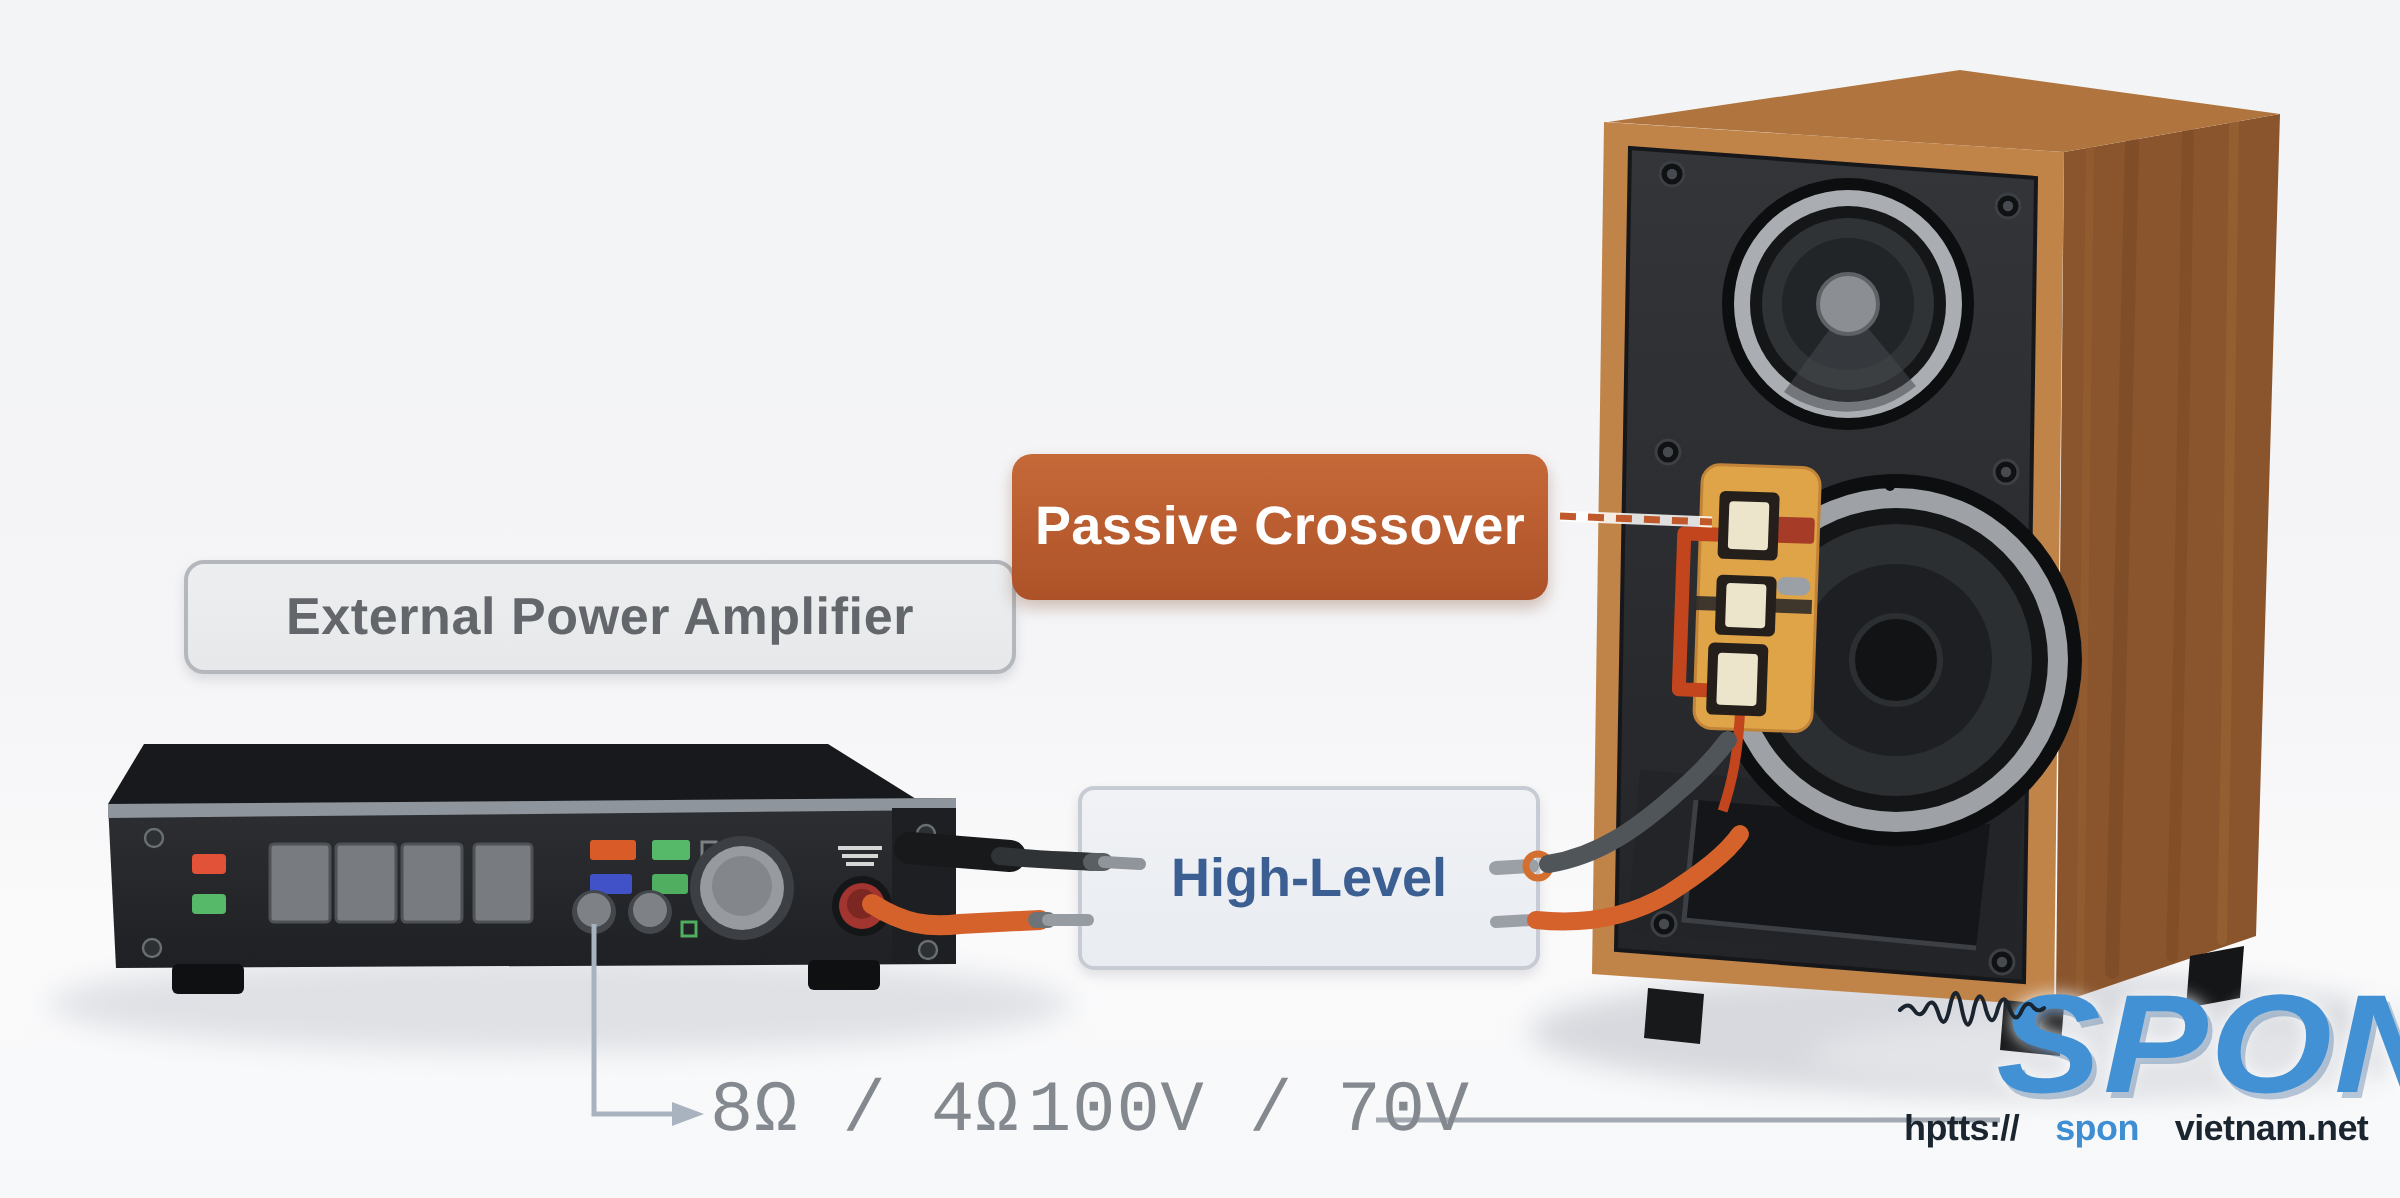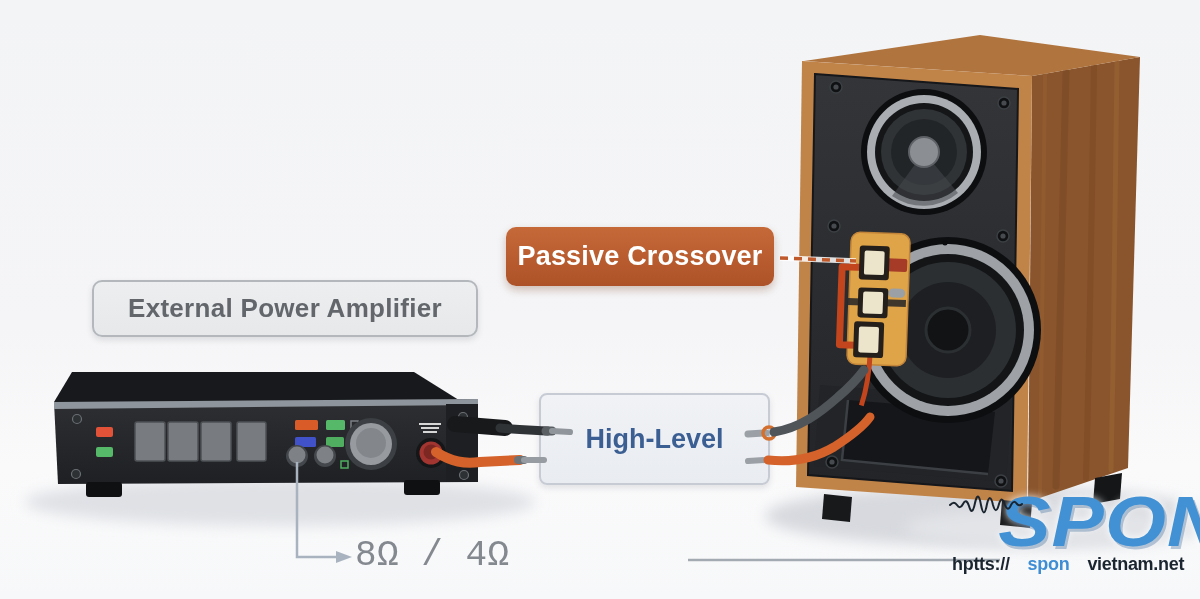--- a/index.html
+++ b/index.html
@@ -11,27 +11,27 @@
   }
   svg { position:absolute; left:0; top:0; }
   #illustration { z-index:1; }
   #cable-overlay { z-index:3; pointer-events:none; }
 
   .label-box {
     position:absolute; z-index:2; display:flex; align-items:center; justify-content:center;
     border-radius:10px; text-align:center;
   }
   #amp-label {
-    left:92px; top:280px; width:386px; height:57px;
+    left:92px; top:280px; width:416px; height:57px;
     background:linear-gradient(180deg,#eceef0,#e6e8ea);
     border:2px solid #b4b8bd; box-shadow:0 3px 6px rgba(60,65,75,.14);
     color:#63676c; font-size:26px; font-weight:bold; letter-spacing:.3px;
   }
   #crossover-label {
-    left:506px; top:227px; width:268px; height:59px;
+    left:506px; top:227px; width:268px; height:73px;
     background:linear-gradient(180deg,#c66939,#ad5228);
     box-shadow:0 4px 8px rgba(120,60,25,.3);
     color:#ffffff; font-size:27px; font-weight:bold; letter-spacing:.2px;
   }
   #signals-label {
     left:539px; top:393px; width:231px; height:92px;
     background:linear-gradient(180deg,#f0f2f5,#e9ecf1);
     border:2px solid #c7ccd4; border-radius:8px;
     box-shadow:0 3px 6px rgba(60,65,75,.13);
     color:#3c5f93; font-size:27px; font-weight:bold;
@@ -234,20 +234,21 @@
 
   <div id="crossover-label" class="label-box">
     <span>Passive Crossover</span>
   </div>
 
   <div id="signals-label" class="label-box">
     <span>High-Level</span>
   </div>
 
   <div id="impedance-note" class="bottom-note">8Ω / 4Ω</div>
+  <div id="voltage-note" class="bottom-note">100V / 70V</div>
 
   <svg id="cable-overlay" width="1200" height="599" viewBox="0 0 1200 599">
 
     <g>
       <line x1="780" y1="258" x2="856" y2="261" stroke="#ffffff" stroke-width="5.5" opacity=".85"></line>
       <line x1="780" y1="258" x2="856" y2="261" stroke="#c05a2c" stroke-width="3.5" stroke-dasharray="8 6"></line>
     </g>
 
     <g fill="none" stroke-linecap="round">
       <path d="M455,424 L505,428" stroke="#17191b" stroke-width="16"></path>

